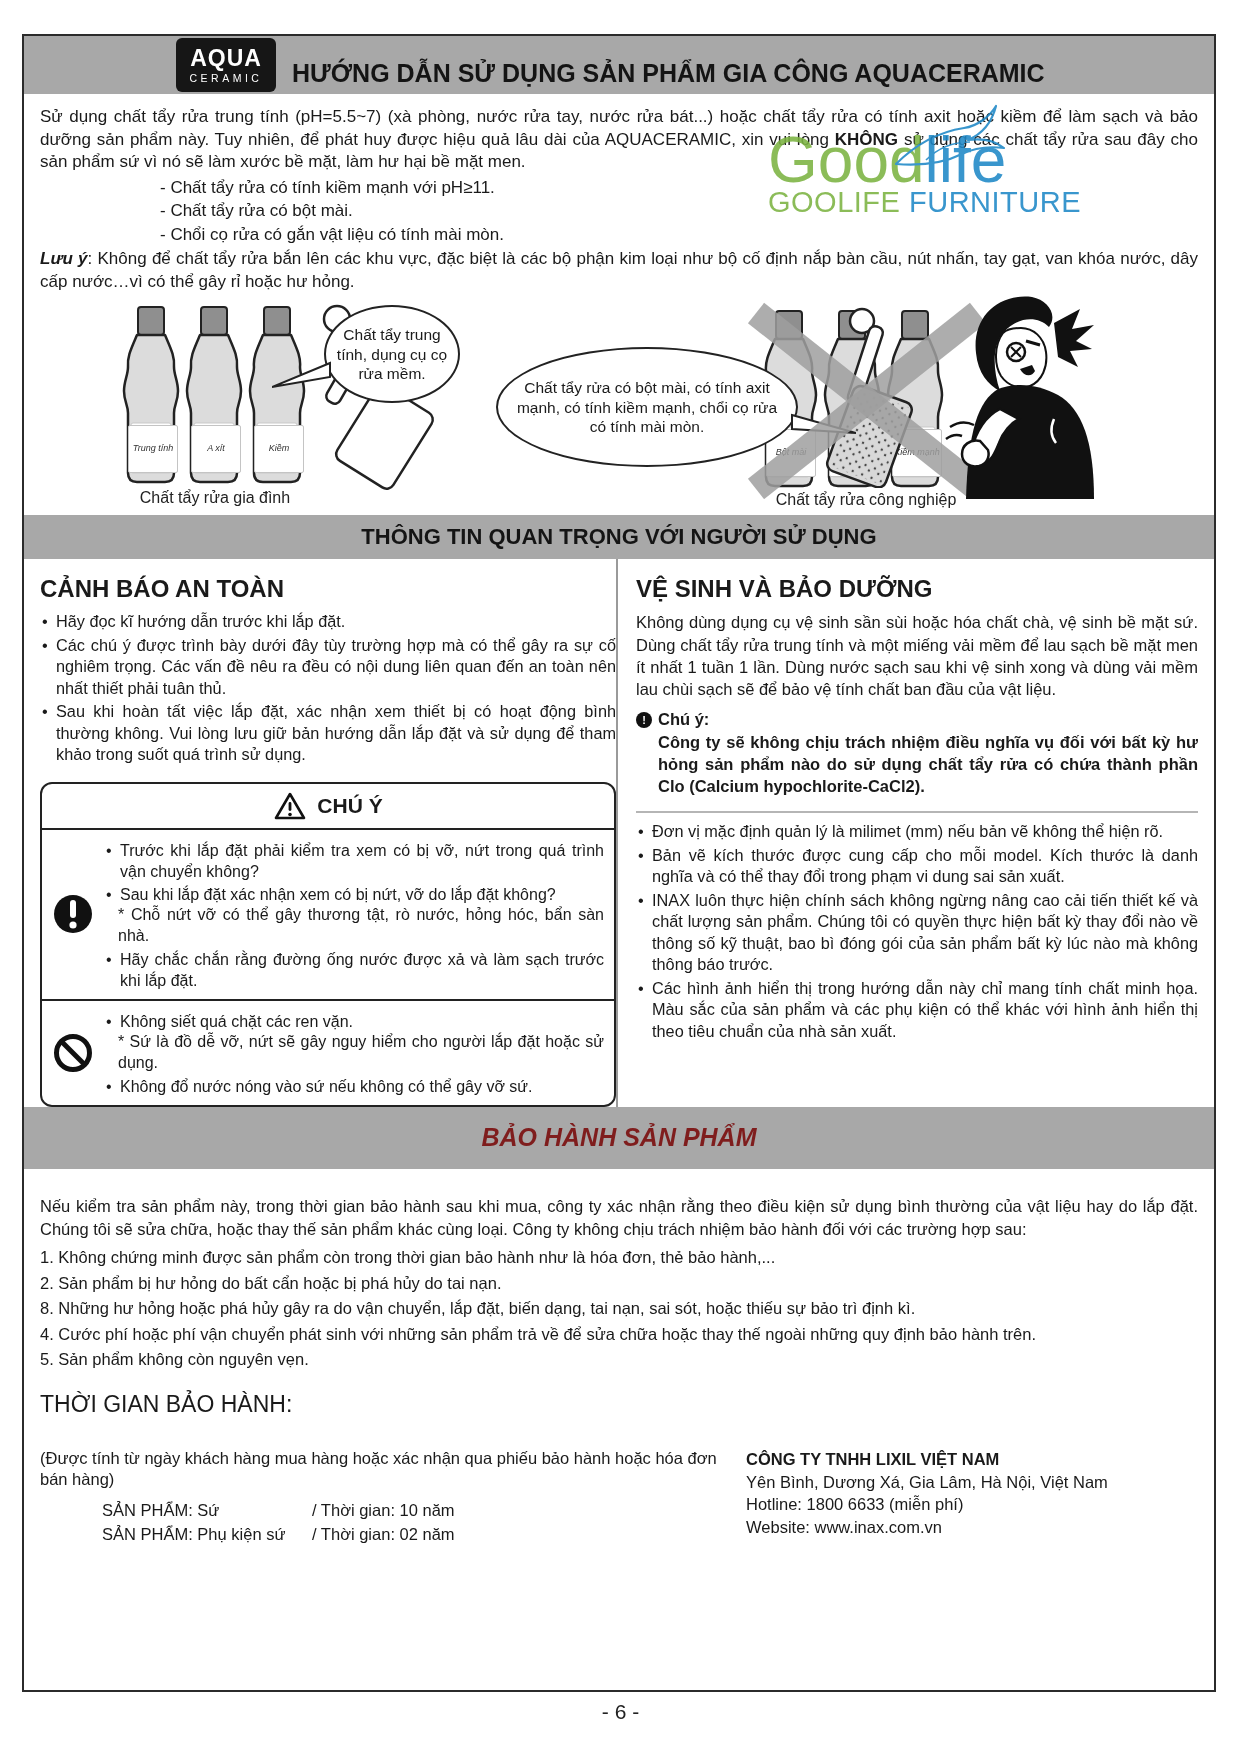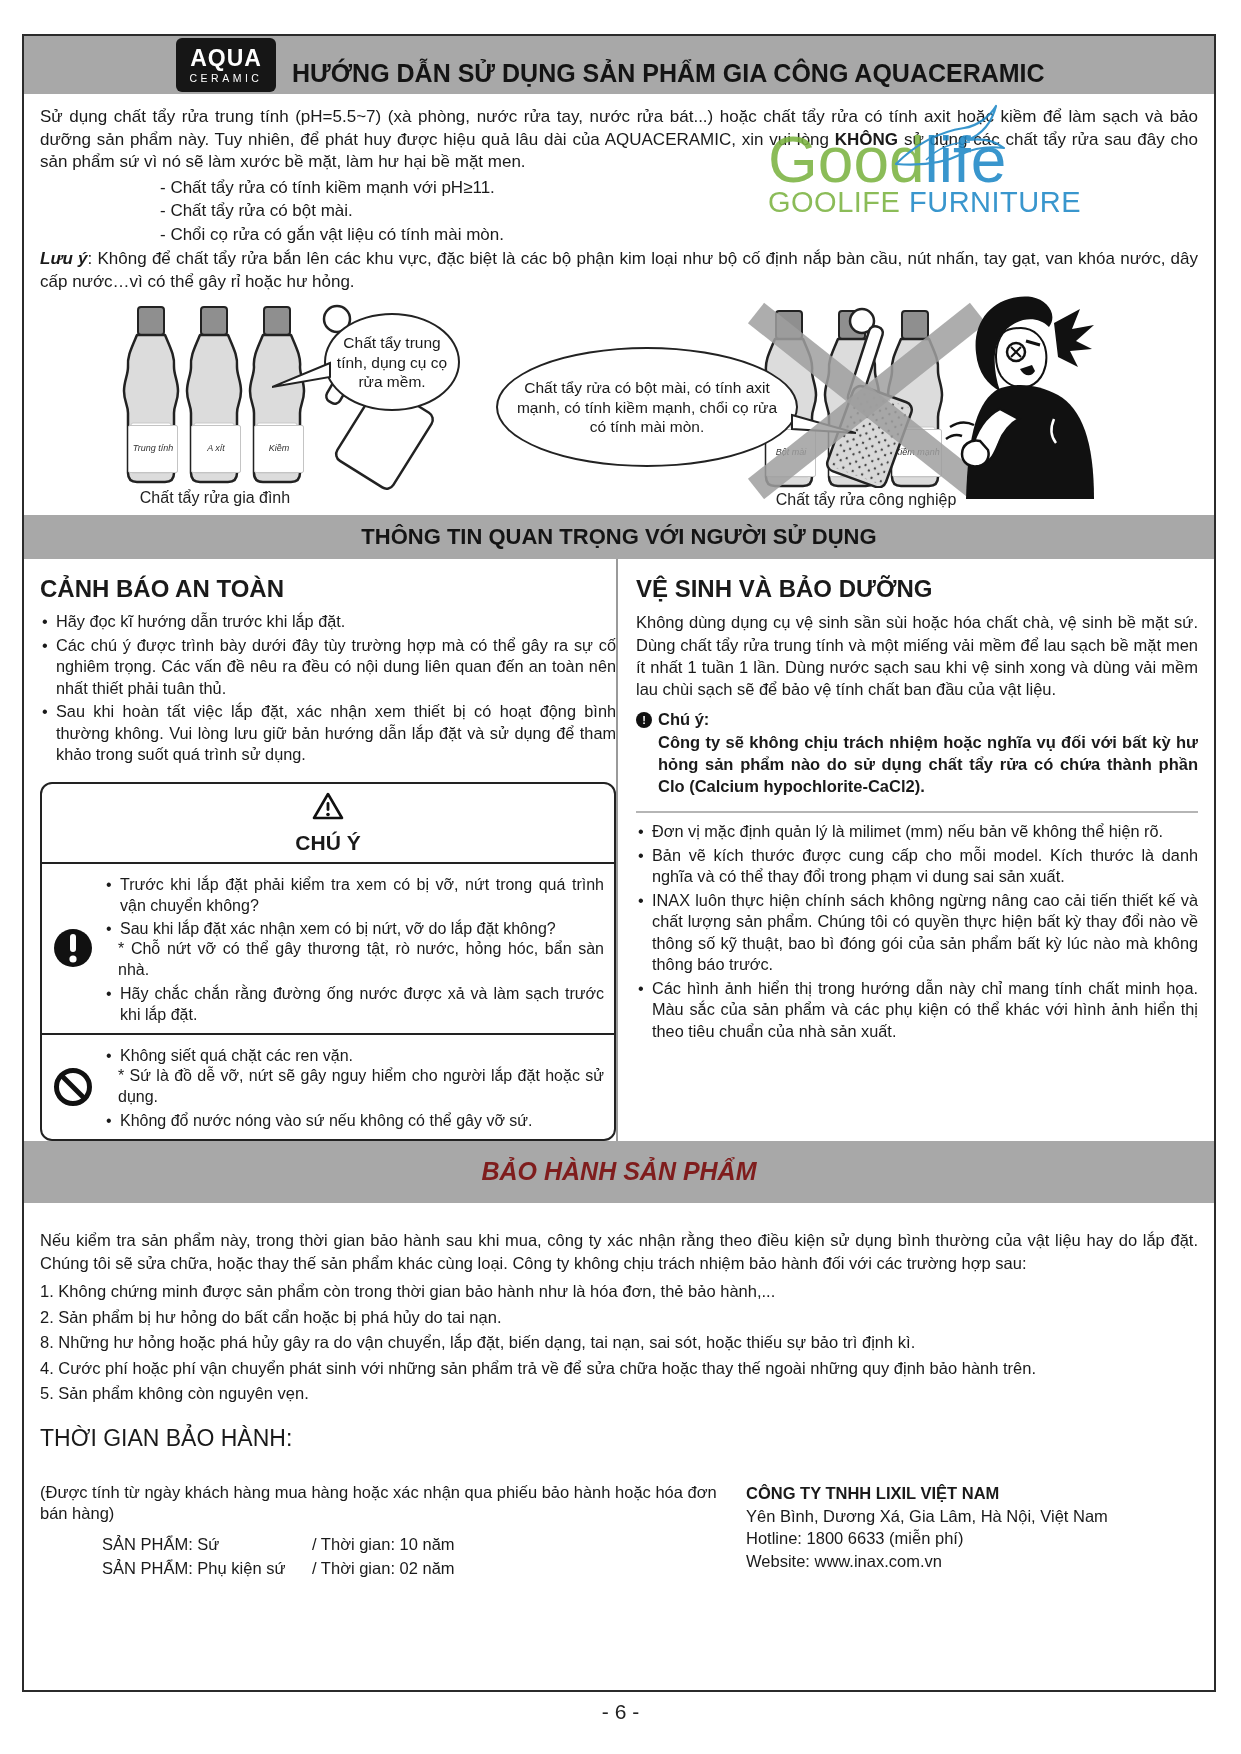--- a/index.html
+++ b/index.html
@@ -48,21 +48,21 @@
   
   .cols{display:flex;min-height:458px;}
   .col-left{width:592px;box-sizing:border-box;padding:16px 0 0 16px;}
   .col-right{flex:1;box-sizing:border-box;border-left:2px solid #9a9a9a;padding:16px 16px 0 18px;}
   .col-title{font-size:24px;font-weight:bold;margin:0 0 8px 0;}
   .blt{position:relative;padding-left:16px;font-size:16.3px;line-height:1.32;text-align:justify;margin-top:2px;}
   .blt::before{content:"•";position:absolute;left:2px;top:0;}
   
   .notice-box{margin-top:16px;border:2px solid #222;border-radius:12px;overflow:hidden;background:#fff;}
   .nb-title{display:flex;align-items:center;justify-content:center;gap:10px;
-            padding:7px 0;border-bottom:2px solid #222;font-size:21px;font-weight:bold;flex-direction:column;}
+            padding:7px 0;border-bottom:2px solid #222;font-size:21px;font-weight:bold;}
   .nb-row{display:flex;border-bottom:2px solid #222;}
   .nb-row:last-child{border-bottom:none;}
   .nb-icon-cell{width:62px;display:flex;align-items:center;justify-content:center;flex:none;}
   .nb-text{flex:1;padding:8px 10px 8px 0;font-size:16px;line-height:1.3;}
   .nb-text .blt{font-size:16px;}
   .subnote{padding-left:14px;font-size:16px;line-height:1.3;text-align:justify;}
   
   .para{font-size:16.5px;line-height:1.34;text-align:justify;margin:0;}
   .note-head{display:flex;gap:6px;margin-top:10px;font-size:16.5px;font-weight:bold;align-items:flex-start;}
   .note-icon{width:16px;height:16px;border-radius:50%;background:#111;color:#fff;font-size:11px;
@@ -142,21 +142,21 @@
       <svg width="140" height="190" viewBox="0 0 140 190" style="position:absolute;left:283px;top:8px">
         <circle cx="30" cy="18" r="13" fill="#fff" stroke="#222" stroke-width="2.5"></circle>
         <g transform="rotate(30 45 65)">
             <rect x="37" y="22" width="15" height="85" rx="6" fill="#fff" stroke="#222" stroke-width="2.5"></rect>
           </g>
         <g transform="rotate(32 78 135)">
             <rect x="45" y="92" width="66" height="88" rx="8" fill="#fff" stroke="#222" stroke-width="2.5"></rect>
           </g>
       </svg>
 
-      <div class="bubble" style="left:300px;top:20px;width:136px;height:98px">Chất tẩy trung tính, dụng cụ cọ rửa mềm.</div>
+      <div class="bubble" style="left:300px;top:12px;width:136px;height:98px">Chất tẩy trung tính, dụng cụ cọ rửa mềm.</div>
       <svg class="tail" width="60" height="28" style="left:248px;top:68px">
         <polygon points="58,2 0,26 58,16" fill="#fff" stroke="#222" stroke-width="2"></polygon>
       </svg>
 
       <div class="bubble" style="left:472px;top:54px;width:302px;height:120px">Chất tẩy rửa có bột mài, có tính axit mạnh, có tính kiềm mạnh, chổi cọ rửa có tính mài mòn.</div>
       <svg class="tail" width="66" height="28" style="left:766px;top:116px">
         <polygon points="2,6 66,24 2,20" fill="#fff" stroke="#222" stroke-width="2"></polygon>
       </svg>
 
       <svg width="64" height="180" style="position:absolute;left:733px;top:16px">
@@ -258,21 +258,21 @@
         </div>
       </div>
 
       <div class="col-right">
         <h2 class="col-title">VỆ SINH VÀ BẢO DƯỠNG</h2>
         <p class="para">Không dùng dụng cụ vệ sinh sần sùi hoặc hóa chất chà, vệ sinh bề mặt sứ. Dùng chất tẩy rửa trung tính và một miếng vải mềm để lau sạch bề mặt men ít nhất 1 tuần 1 lần. Dùng nước sạch sau khi vệ sinh xong và dùng vải mềm lau chùi sạch sẽ để bảo vệ tính chất ban đầu của vật liệu.</p>
         <div class="note-head">
           <span class="note-icon">!</span>
           <span>Chú ý:</span>
         </div>
-        <div class="note-text">Công ty sẽ không chịu trách nhiệm hoặc nghĩa vụ đối với bất kỳ hư hỏng sản phẩm nào do sử dụng chất tẩy rửa có chứa thành phần Clo (Calcium hypochlorite-CaCl2).</div>
+        <div class="note-text">Công ty sẽ không chịu trách nhiệm điều nghĩa vụ đối với bất kỳ hư hỏng sản phẩm nào do sử dụng chất tẩy rửa có chứa thành phần Clo (Calcium hypochlorite-CaCl2).</div>
         <hr class="hdivider">
         <div class="blt">Đơn vị mặc định quản lý là milimet (mm) nếu bản vẽ không thể hiện rõ.</div>
         <div class="blt">Bản vẽ kích thước được cung cấp cho mỗi model. Kích thước là danh nghĩa và có thể thay đổi trong phạm vi dung sai sản xuất.</div>
         <div class="blt">INAX luôn thực hiện chính sách không ngừng nâng cao cải tiến thiết kế và chất lượng sản phẩm. Chúng tôi có quyền thực hiện bất kỳ thay đổi nào về thông số kỹ thuật, bao bì đóng gói của sản phẩm bất kỳ lúc nào mà không thông báo trước.</div>
         <div class="blt">Các hình ảnh hiển thị trong hướng dẫn này chỉ mang tính chất minh họa. Màu sắc của sản phẩm và các phụ kiện có thể khác với hình ảnh hiển thị theo tiêu chuẩn của nhà sản xuất.</div>
       </div>
     </div>
 
     <div class="bar3">BẢO HÀNH SẢN PHẨM</div>
 

